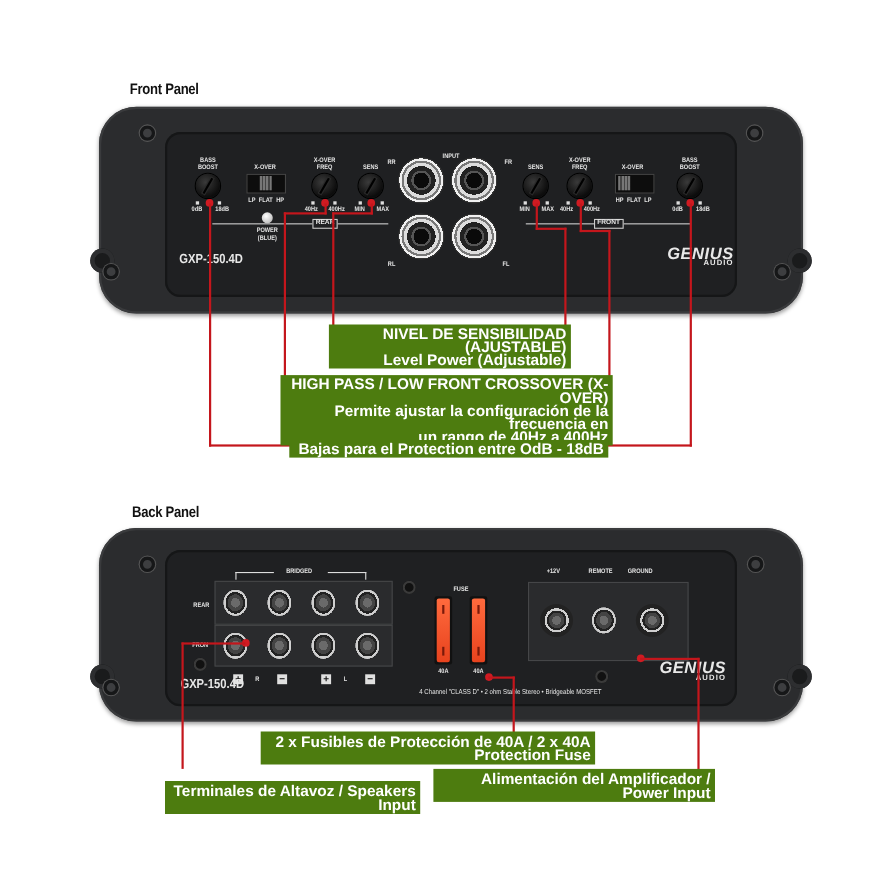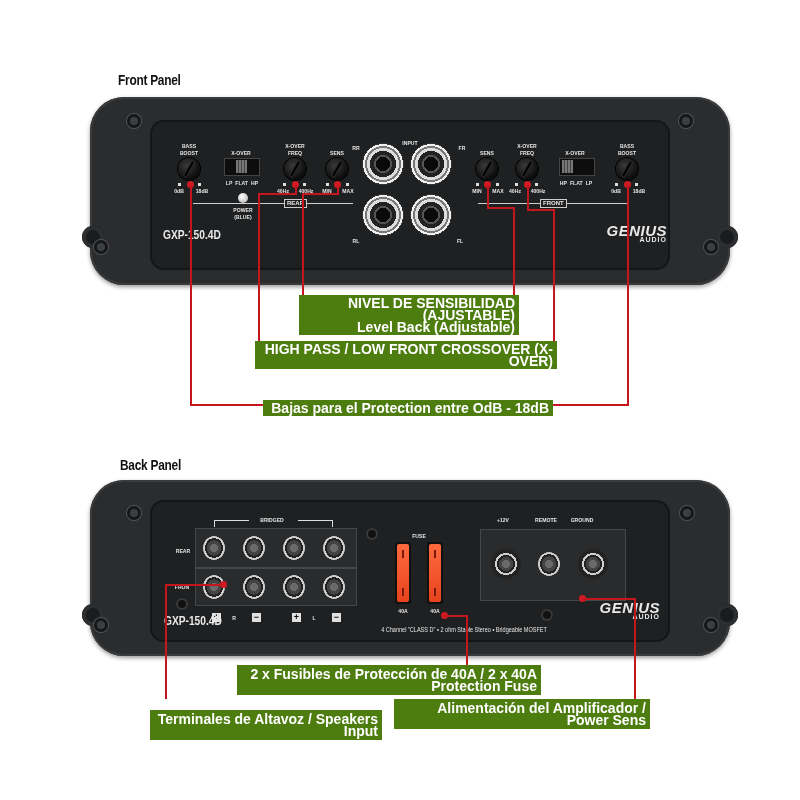--- a/index.html
+++ b/index.html
@@ -163,24 +163,26 @@
   <div class="wire-h" style="left:302px; top:193px; width:37px;"></div>
   <div class="wire-v" style="left:302px; top:193px; height:104px;"></div>
   <div class="pin" style="left:484px; top:181px;"></div>
   <div class="wire-v" style="left:487px; top:185px; height:24px;"></div>
   <div class="wire-h" style="left:487px; top:207px; width:28px;"></div>
   <div class="wire-v" style="left:513px; top:207px; height:90px;"></div>
 </div>
 
 <div class="callout" style="left:299px; top:295px; width:220px;">
   <span>NIVEL DE SENSIBILIDAD (AJUSTABLE)</span>
-  <span>Level Back (Adjustable)</span>
+  <span>Level Power (Adjustable)</span>
 </div>
 <div class="callout" style="left:255px; top:341px; width:302px;">
   <span>HIGH PASS / LOW FRONT CROSSOVER (X-OVER)</span>
+  <span>Permite ajustar la configuración de la frecuencia en</span>
+  <span>un rango de 40Hz a 400Hz</span>
 </div>
 <div class="callout" style="left:263px; top:400px; width:290px;">
   <span>Bajas para el Protection entre OdB - 18dB</span>
 </div>
 
 <div class="abs section-title" style="left:120px; top:457px;">Back Panel</div>
 
 <div>
   <div class="chassis" style="left:90px; top:480px; width:640px; height:176px;"></div>
   <div class="foot" style="left:82px; top:604px;"></div>
@@ -253,13 +255,13 @@
   <div class="pin" style="left:441px; top:612px;"></div>
   <div class="wire-h" style="left:444px; top:615px; width:24px;"></div>
   <div class="wire-v" style="left:466px; top:615px; height:52px;"></div>
   <div class="pin" style="left:579px; top:595px;"></div>
   <div class="wire-h" style="left:582px; top:598px; width:54px;"></div>
   <div class="wire-v" style="left:634px; top:598px; height:102px;"></div>
 </div>
 
 <div class="callout" style="left:237px; top:665px; width:304px; padding:3px 4px;">2 x Fusibles de Protección de 40A / 2 x 40A Protection Fuse</div>
 <div class="callout" style="left:150px; top:710px; width:232px; padding:3px 4px;">Terminales de Altavoz / Speakers Input</div>
-<div class="callout" style="left:394px; top:699px; width:256px; padding:3px 4px;">Alimentación del Amplificador / Power Sens</div>
+<div class="callout" style="left:394px; top:699px; width:256px; padding:3px 4px;">Alimentación del Amplificador / Power Input</div>
 
 </body></html>

